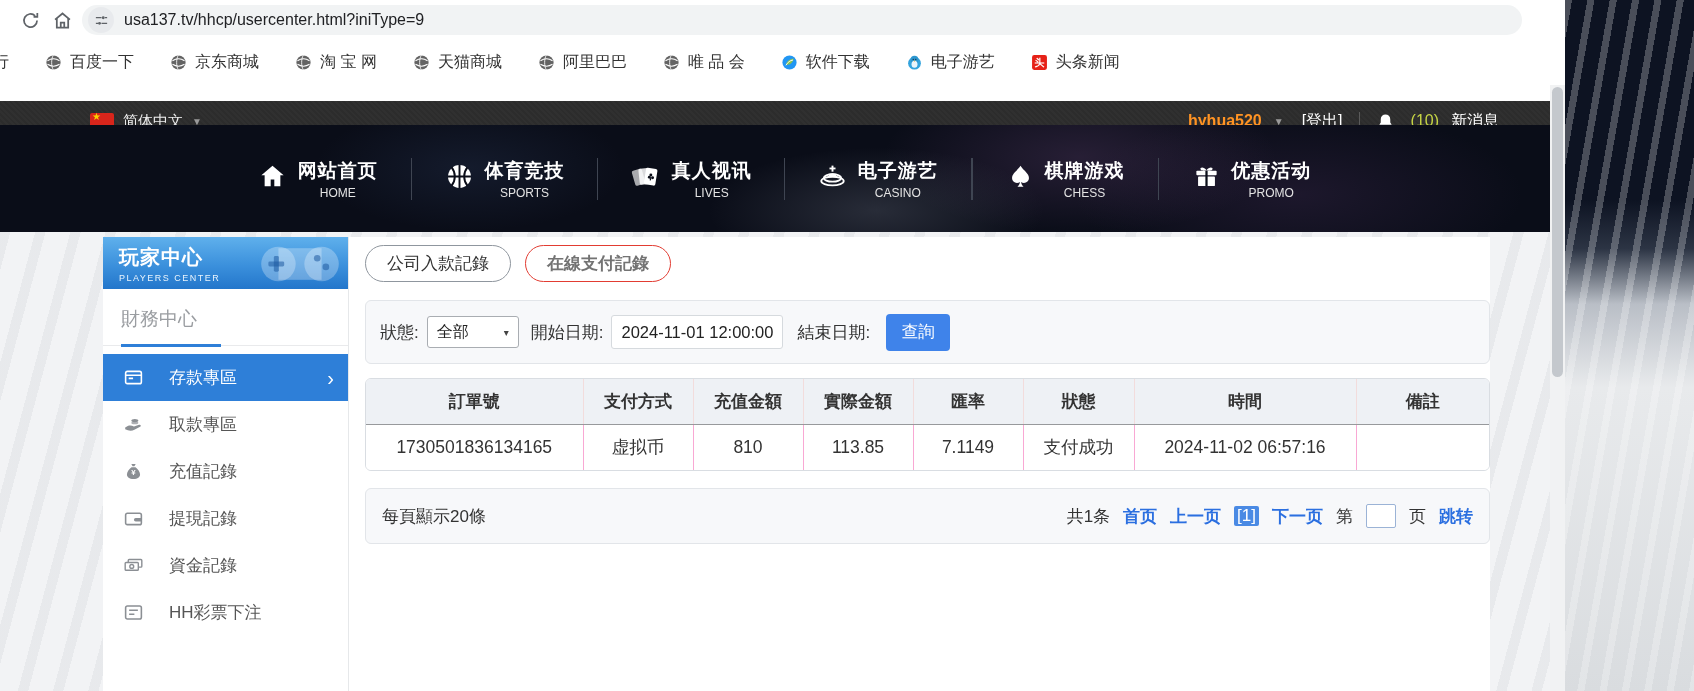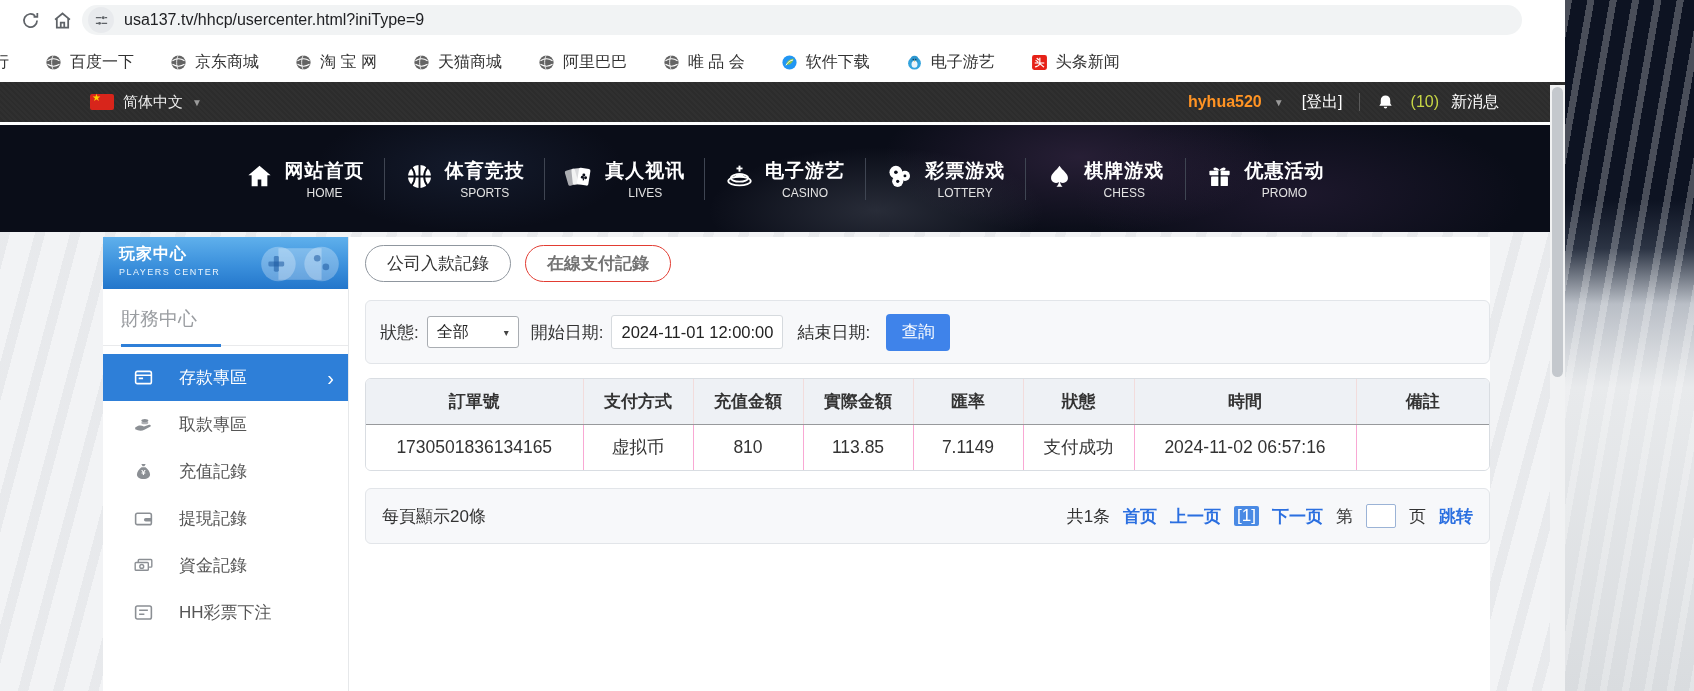--- a/index.html
+++ b/index.html
@@ -24,21 +24,21 @@
   .url-text { font-size:16px; color:#202124; }
 
   
   .bookmarks-bar { position:absolute; left:0; top:40px; width:1565px; height:45px; background:#fff;
     display:flex; align-items:center; gap:36px; font-size:16px; color:#333; padding-left:0; }
   .bm { display:flex; align-items:center; gap:8px; cursor:pointer; white-space:nowrap; }
   .bm:first-child { margin-left:-7px; }
   .bm-ic { display:flex; align-items:center; }
 
   
-  .account-bar { position:absolute; left:0; top:82px; width:1565px; height:40px;
+  .account-bar { position:absolute; left:0; top:101px; width:1565px; height:40px;
     background:repeating-linear-gradient(45deg, rgba(255,255,255,.02) 0 2px, rgba(0,0,0,0) 2px 4px), #2c2c2c;
     display:flex; align-items:center; justify-content:space-between; padding:0 66px 0 90px; color:#eee; }
   .lang { display:flex; align-items:center; gap:9px; font-size:15px; cursor:pointer; }
   .flag { position:relative; width:24px; height:16px; background:#d8251b; border-radius:2px; display:inline-block; }
   .flag::before { content:"★"; position:absolute; left:2px; top:-2px; color:#fcd000; font-size:10px; }
   .caret { font-size:10px; color:#9a9a9a; }
   .account-right { display:flex; align-items:center; gap:12px; font-size:16px; }
   .username { color:#ff9323; font-weight:bold; cursor:pointer; }
   .logout { color:#fff; cursor:pointer; margin-left:6px; }
   .vdiv { width:1px; height:18px; background:#5a5a5a; margin:0 4px; }
@@ -63,27 +63,27 @@
 
   
   .page-body { position:absolute; left:0; top:232px; width:1565px; height:459px;
     background:repeating-linear-gradient(105deg, rgba(158,164,172,.12) 0 10px, rgba(0,0,0,0) 10px 34px), #f2f3f5; }
   .content-panel { position:absolute; left:103px; top:5px; width:1387px; height:454px; background:#fff; display:flex; }
 
   
   .sidebar { width:246px; flex:none; border-right:1px solid #e6e8ea; background:#fff; }
   .sidebar-header { position:relative; height:52px; padding:7px 0 0 16px; overflow:hidden;
     background:linear-gradient(180deg,#5fb0ec 0%,#3b90dc 55%,#2376cb 100%); }
-  .sb-title { font-size:16px; font-weight:bold; color:#fff; letter-spacing:1px; }
+  .sb-title { font-size:20px; font-weight:bold; color:#fff; letter-spacing:1px; }
   .sb-sub { font-size:9px; color:#e9f4fd; letter-spacing:1.5px; margin-top:2px; }
   .sb-art { position:absolute; right:2px; top:4px; }
   .sidebar-section { position:relative; padding:17px 18px 13px; font-size:19px; color:#9a9da1; border-bottom:1px solid #e9eaec; }
   .blue-line { position:absolute; left:18px; bottom:-2px; width:100px; height:3px; background:#2e7fd8; }
   .side-menu { margin-top:8px; }
-  .side-item { position:relative; height:47px; display:flex; align-items:center; gap:25px; padding-left:30px;
+  .side-item { position:relative; height:47px; display:flex; align-items:center; gap:25px; padding-left:20px;
     font-size:17px; color:#555; cursor:pointer; }
   .side-item .si-ic { color:#8b8f94; display:flex; align-items:center; }
   .side-item.active { background:#2e7fd8; color:#fff; }
   .side-item.active .si-ic { color:#fff; }
   .side-chev { position:absolute; right:14px; font-size:20px; color:#fff; line-height:1; }
 
   
   .main { margin-left:16px; width:1125px; padding-top:8px; }
   .tabs { display:flex; gap:14px; }
   .tab { height:37px; line-height:35px; padding:0 21px; border:1px solid #8f969e; border-radius:19px;
@@ -328,34 +328,20 @@
               <ellipse cx="12" cy="13.2" rx="7.2" ry="3.1" fill="none" stroke="#fff" stroke-width="1.5"></ellipse>
               <ellipse cx="12" cy="15.8" rx="9.3" ry="3.6" fill="none" stroke="#fff" stroke-width="1.5"></ellipse>
               <ellipse cx="12" cy="10.8" rx="3.4" ry="1.4"></ellipse>
             </svg></span>
           <span class="nav-txt">
             <span class="nav-zh">电子游艺</span>
             <span class="nav-en">CASINO</span>
           </span>
         </div>
         <div class="nav-sep"></div>
-        <div class="nav-item">
-          <span><svg viewBox="0 0 24 24" width="29" height="29" fill="#fff">
-              <circle cx="9" cy="8.5" r="5.3"></circle>
-              <circle cx="16.5" cy="11.5" r="4.2"></circle>
-              <circle cx="10.5" cy="16" r="4.6"></circle>
-              <circle cx="9" cy="8.5" r="1.5" fill="#0a0d18"></circle>
-              <circle cx="16.5" cy="11.5" r="1.2" fill="#0a0d18"></circle>
-              <circle cx="10.5" cy="16" r="1.3" fill="#0a0d18"></circle>
-            </svg></span>
-          <span class="nav-txt">
-            <span class="nav-zh">彩票游戏</span>
-            <span class="nav-en">LOTTERY</span>
-          </span>
-        </div>
         <div class="nav-sep"></div>
         <div class="nav-item">
           <span><svg viewBox="0 0 24 24" width="27" height="27" fill="#fff">
               <path d="M12 2.5C9.2 7 4.5 9.2 4.5 13.4c0 2.5 2 4.4 4.4 4.4 1 0 1.9-.3 2.6-.9-.3 1.8-1 3.2-2.2 4.1h5.4c-1.2-.9-1.9-2.3-2.2-4.1.7.6 1.6.9 2.6.9 2.4 0 4.4-1.9 4.4-4.4C19.5 9.2 14.8 7 12 2.5z"></path>
             </svg></span>
           <span class="nav-txt">
             <span class="nav-zh">棋牌游戏</span>
             <span class="nav-en">CHESS</span>
           </span>
         </div>

